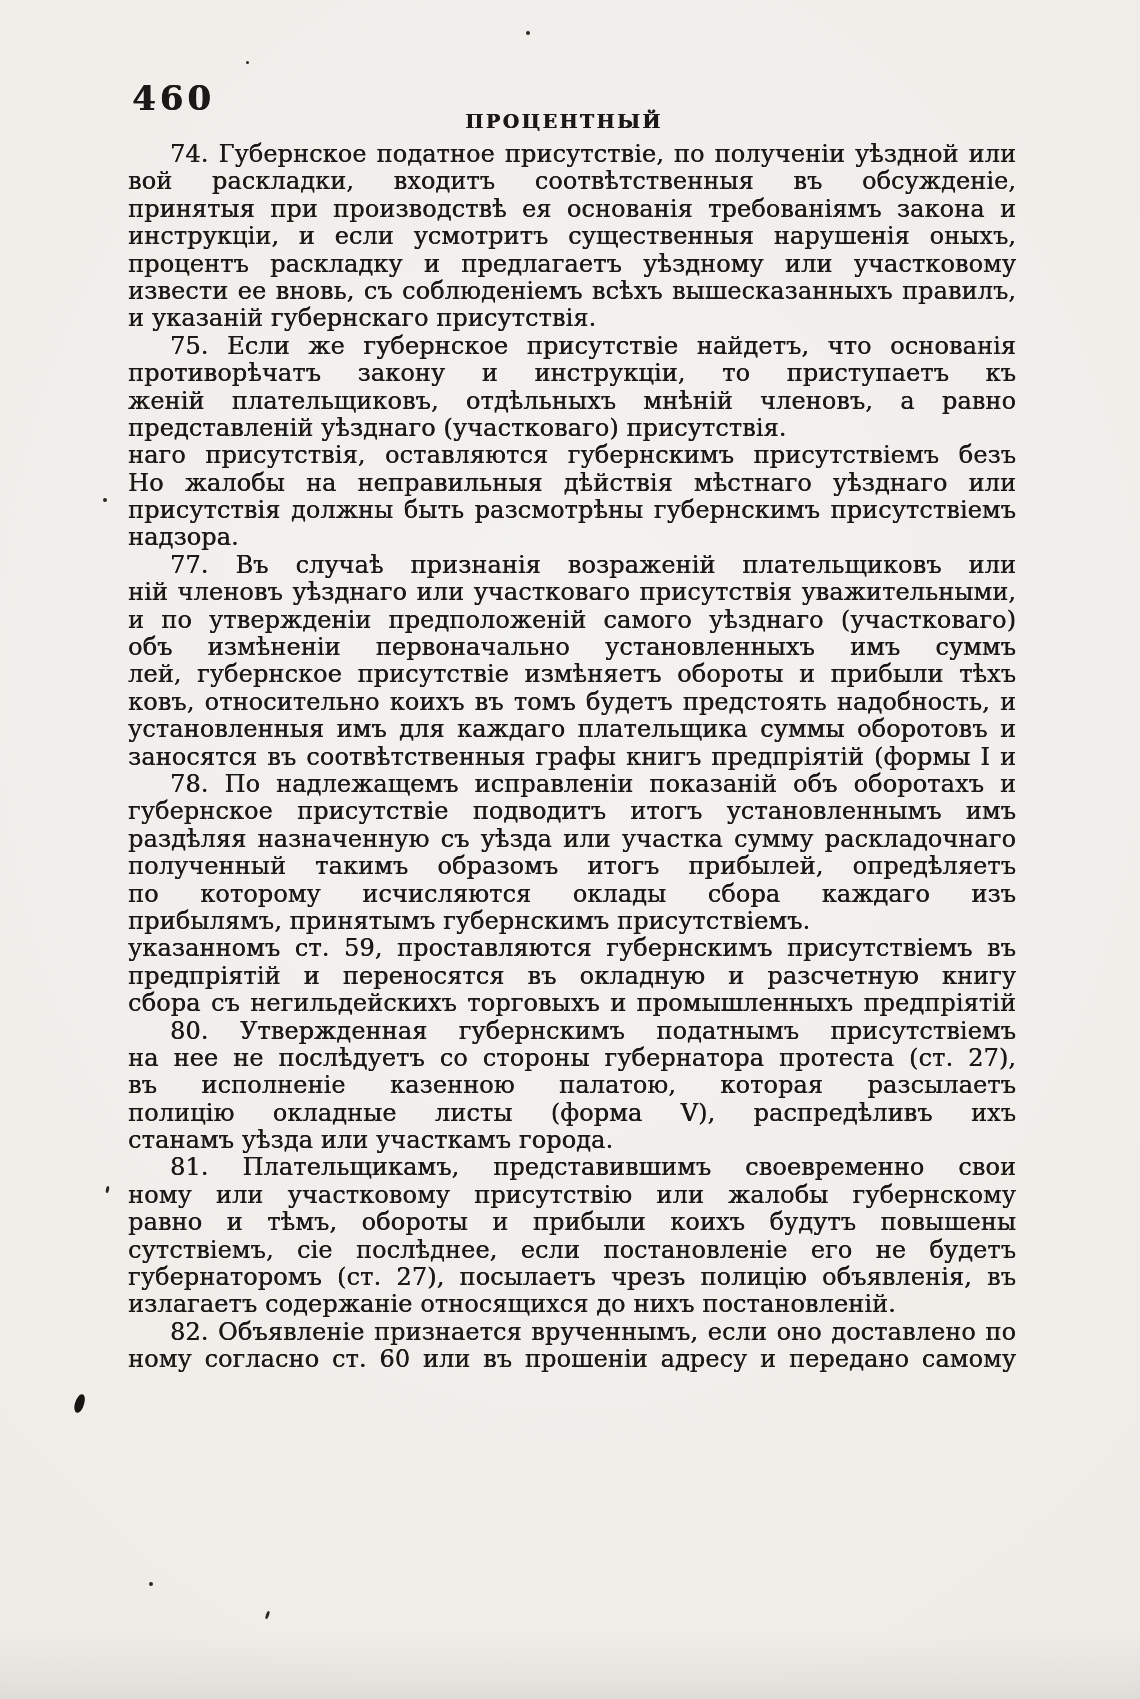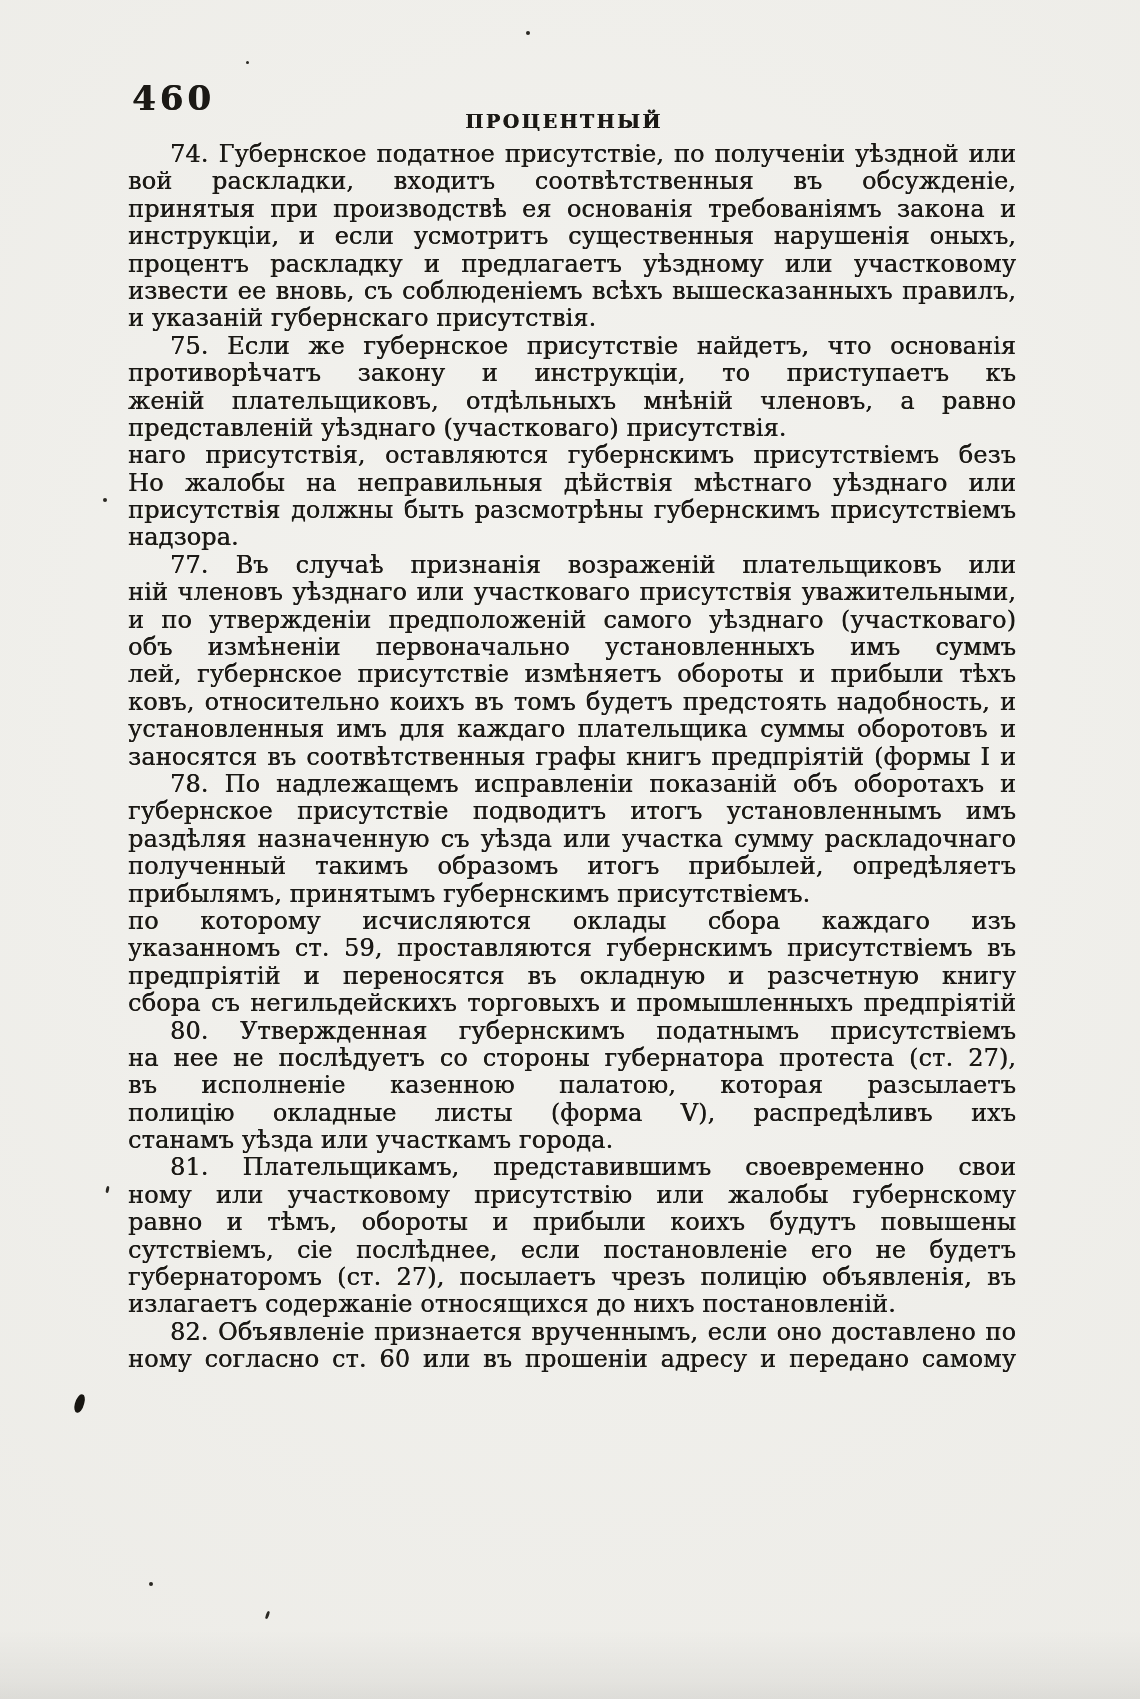--- a/index.html
+++ b/index.html
@@ -138,22 +138,22 @@
         <div class="line">лей, губернское присутствіе измѣняетъ обороты и прибыли тѣхъ плательщи-</div>
         <div class="line">ковъ, относительно коихъ въ томъ будетъ предстоять надобность, и затѣмъ</div>
         <div class="line">установленныя имъ для каждаго плательщика суммы оборотовъ и прибылей</div>
         <div class="line last">заносятся въ соотвѣтственныя графы книгъ предпріятій (формы I и II).</div>
       </div>
       <div class="article">
         <div class="line first">78. По надлежащемъ исправленіи показаній объ оборотахъ и прибыляхъ,</div>
         <div class="line">губернское присутствіе подводитъ итогъ установленнымъ имъ прибылямъ и,</div>
         <div class="line">раздѣляя назначенную съ уѣзда или участка сумму раскладочнаго сбора на</div>
         <div class="line">полученный такимъ образомъ итогъ прибылей, опредѣляетъ податной процентъ,</div>
+        <div class="line">по которому исчисляются оклады сбора каждаго изъ плательщиковъ сообразно</div>
         <div class="line last">прибылямъ, принятымъ губернскимъ присутствіемъ.</div>
-        <div class="line">по которому исчисляются оклады сбора каждаго изъ плательщиковъ сообразно</div>
       </div>
       <div class="article">
         <div class="line">указанномъ ст. 59, проставляются губернскимъ присутствіемъ въ книгахъ</div>
         <div class="line">предпріятій и переносятся въ окладную и разсчетную книгу раскладочнаго</div>
         <div class="line last">сбора съ негильдейскихъ торговыхъ и промышленныхъ предпріятій (форма IV).</div>
       </div>
       <div class="article">
         <div class="line first">80. Утвержденная губернскимъ податнымъ присутствіемъ раскладка, если</div>
         <div class="line">на нее не послѣдуетъ со стороны губернатора протеста (ст. 27), приводится</div>
         <div class="line">въ исполненіе казенною палатою, которая разсылаетъ плательщикамъ чрезъ</div>

